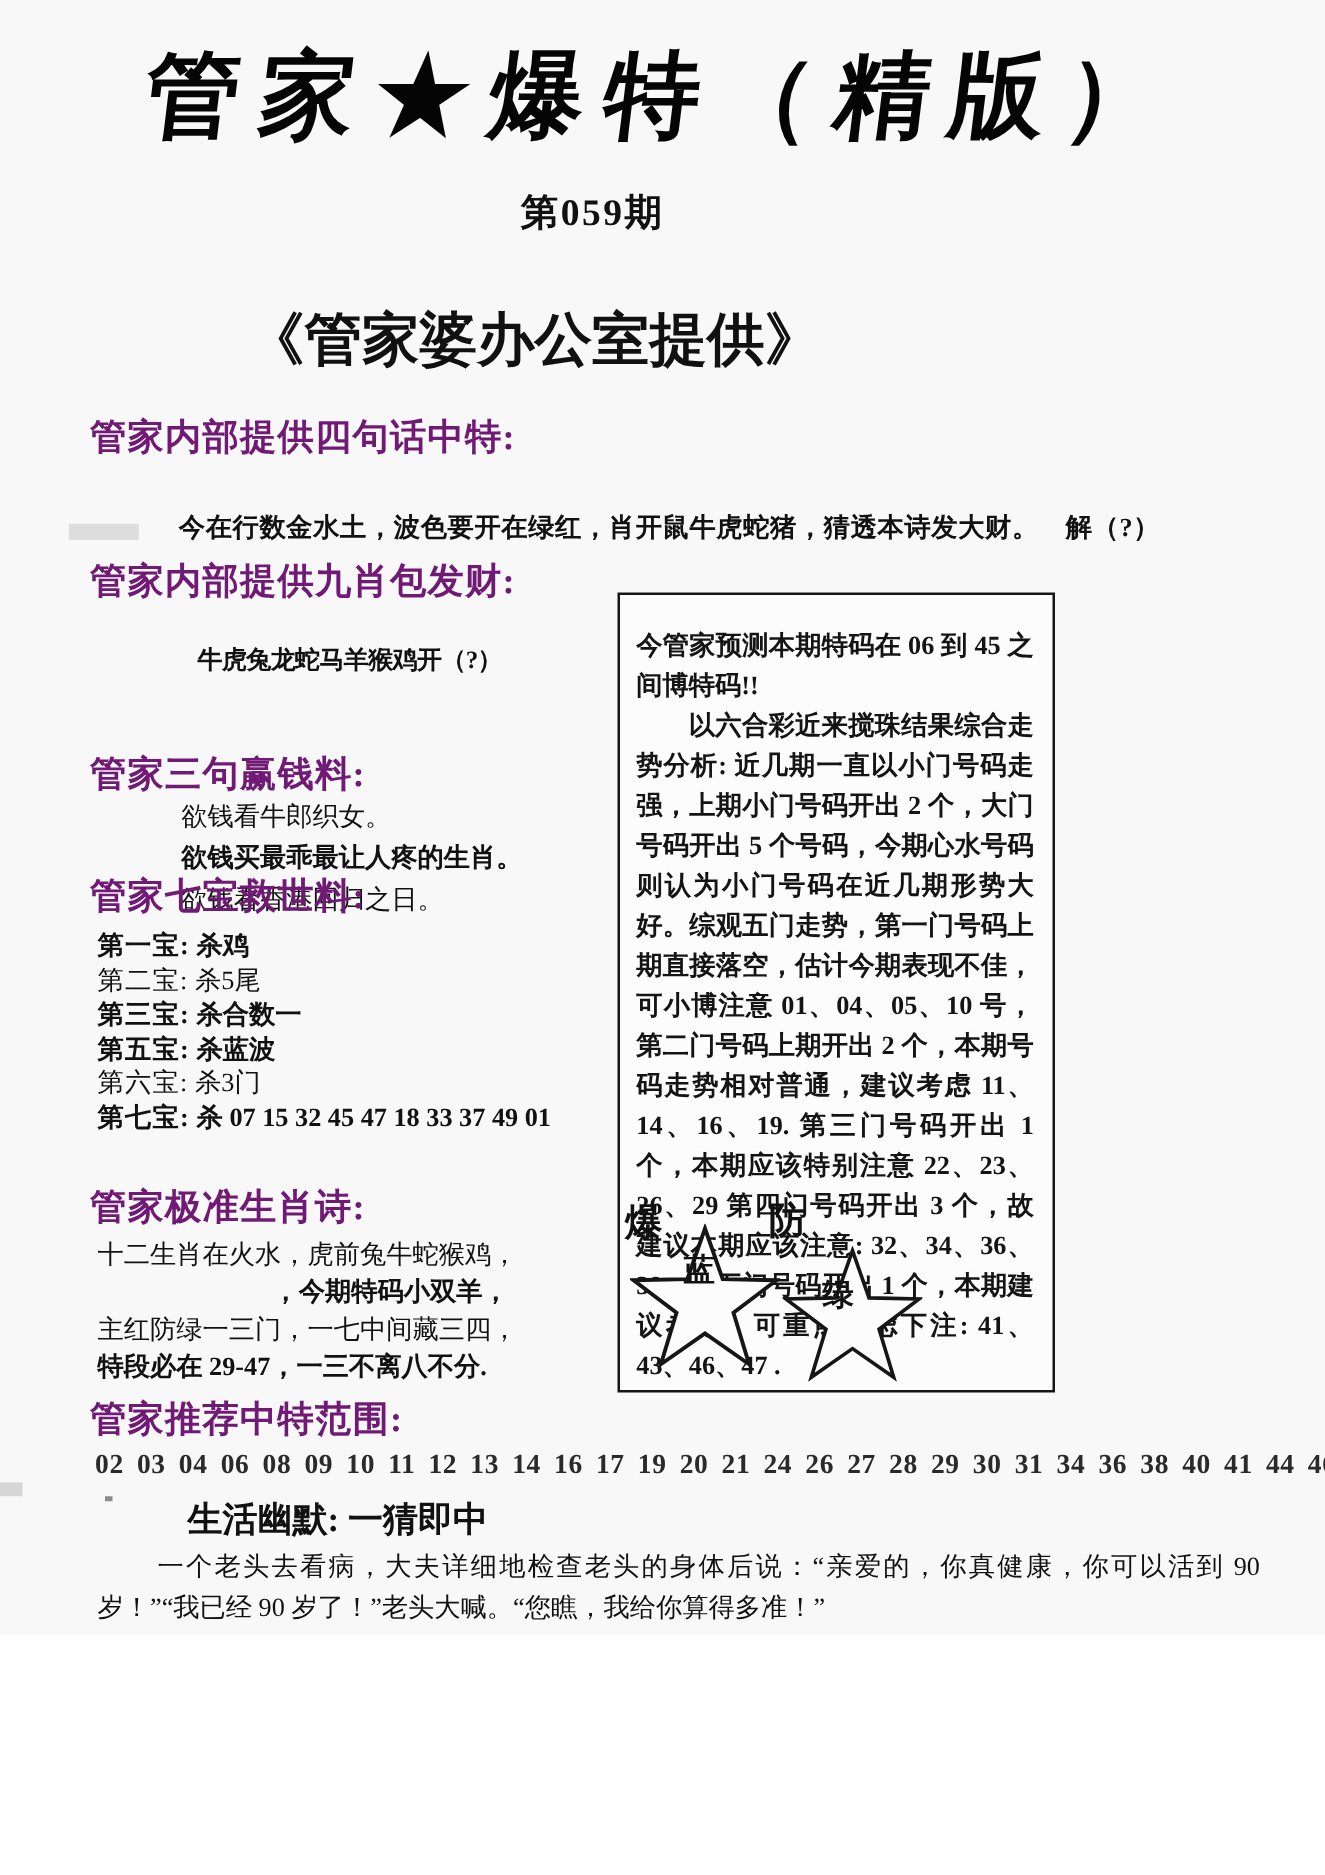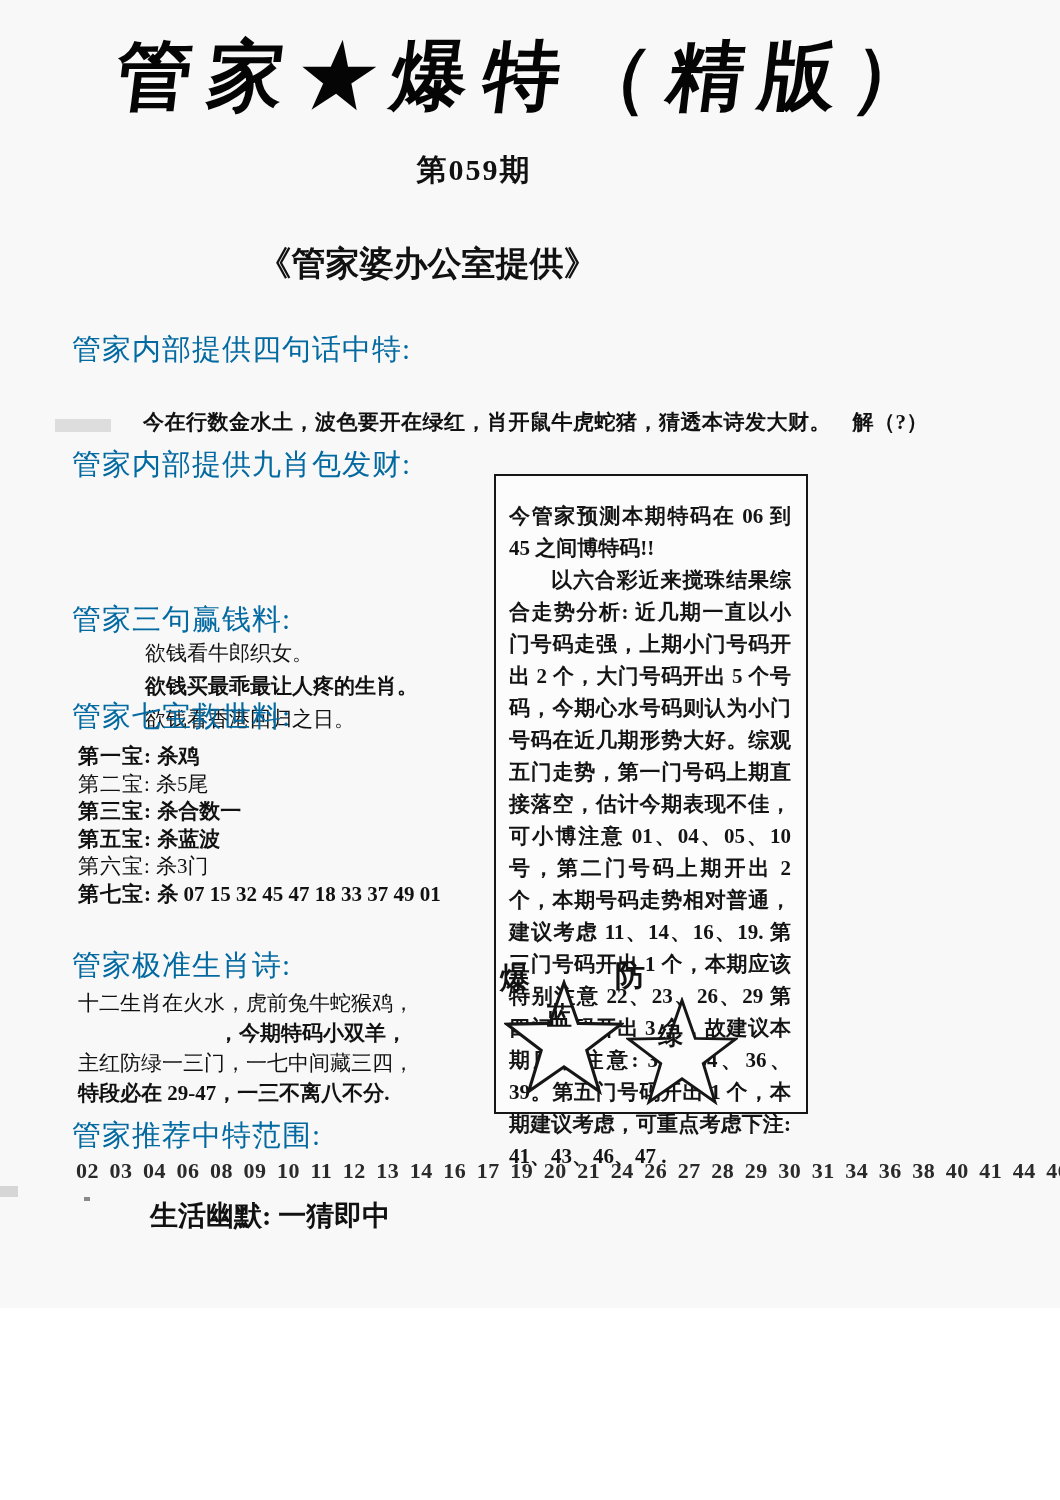--- a/index.html
+++ b/index.html
@@ -6,35 +6,35 @@
   .page{position:relative;width:1060px;height:1500px;background:#ffffff;overflow:hidden;
         font-family:"Liberation Serif","DejaVu Serif",serif;color:#111;}
   .scan-tint{position:absolute;left:0;top:0;width:1060px;height:1308px;background:#f8f8f8;}
   .abs{position:absolute;}
   .title{position:absolute;left:0;top:26px;width:1060px;margin:0;text-align:center;
          font-size:76px;font-weight:900;letter-spacing:16px;color:#050505;
          transform:skewX(-7deg);white-space:nowrap;}
   .issue{position:absolute;left:0;top:150px;width:948px;text-align:center;
          font-size:30px;font-weight:700;letter-spacing:2px;}
   .subtitle{position:absolute;left:0;top:241px;width:855px;text-align:center;
-         font-size:34px;font-weight:700;}
-  .h{font-size:29px;font-weight:400;letter-spacing:1px;color:#0369a1;white-space:nowrap;}
+         font-size:46px;font-weight:700;}
+  .h{font-size:29px;font-weight:700;letter-spacing:1px;color:#701a75;white-space:nowrap;}
   .b{font-weight:700;}
   .line-four{left:143px;top:408px;font-size:21px;font-weight:700;white-space:nowrap;letter-spacing:.5px;}
   .line-nine{left:158px;top:514px;font-size:20px;font-weight:700;letter-spacing:-0.5px;white-space:nowrap;}
   .three-lines{left:145px;top:601px;font-size:21px;line-height:33px;margin-top:36px;}
   .treasures{left:78px;top:743px;font-size:21px;line-height:27.5px;white-space:nowrap;}
   .treasures .lab{letter-spacing:1px;}
   .poem{left:78px;top:988px;font-size:21px;line-height:30px;white-space:nowrap;}
   .poem .indent{padding-left:140px;}
   .numbers{left:76px;top:1158px;font-size:22px;font-weight:600;letter-spacing:.5px;
            word-spacing:4.5px;color:#2a2a2a;white-space:nowrap;}
   .humor-h{left:150px;top:1197px;font-size:28px;font-weight:700;}
   .joke{left:78px;top:1237px;width:930px;font-size:21px;line-height:33px;text-indent:48px;text-align:justify;}
-  .pred-box{left:494px;top:474px;width:314px;height:640px;border:2px solid #161616;
+  .pred-box{left:494px;top:474px;width:350px;height:640px;border:2px solid #161616;
             background:#fcfcfc;box-sizing:border-box;}
   .pred-text{padding:24px 15px 0 13px;font-size:21px;line-height:32px;text-align:justify;
              font-weight:600;color:#141414;}
   .pred-text p{margin:0;}
   .pred-text p+p{text-indent:2em;}
   .star-group{position:absolute;}
   .star-group svg{display:block;}
   .star-outer-label{position:absolute;font-size:30px;font-weight:700;}
   .star-inner-label{position:absolute;font-size:25px;font-weight:700;}
   .artifact{position:absolute;background:#c7c7c7;}
@@ -50,20 +50,21 @@
   <div class="artifact" style="left:84px;top:1197px;width:6px;height:4px;background:#8a8a8a;"></div>
 
   <h1 class="title">管家★爆特（精版）</h1>
   <div class="issue">第059期</div>
   <div class="subtitle">《管家婆办公室提供》</div>
 
   <div class="abs h" style="left:72px;top:330px;">管家内部提供四句话中特:</div>
   <div class="abs line-four">今在行数金水土，波色要开在绿红，肖开鼠牛虎蛇猪，猜透本诗发大财。　解（?）</div>
 
   <div class="abs h" style="left:72px;top:445px;">管家内部提供九肖包发财:</div>
+  <div class="abs line-nine">牛虎兔龙蛇马羊猴鸡开（?）</div>
 
   <div class="abs h" style="left:72px;top:556px;margin-top:44px;">管家三句赢钱料:</div>
   <div class="abs three-lines">
     <div>欲钱看牛郎织女。</div>
     <div class="b">欲钱买最乖最让人疼的生肖。</div>
     <div>欲钱看香港回归之日。</div>
   </div>
 
   <div class="abs h" style="left:72px;top:697px;">管家七宝救世料:</div>
   <div class="abs treasures">
@@ -103,13 +104,14 @@
         <polygon points="50,2 61.8,35.8 97.6,36.5 69,58.2 79.4,92.5 50,72 20.6,92.5 31,58.2 2.4,36.5 38.2,35.8" fill="#fcfcfc" stroke="#161616" stroke-width="2.6"></polygon>
       </svg>
       <span class="star-inner-label" style="left:32px;top:22px;">绿</span>
     </div>
   </div>
 
   <div class="abs h" style="left:72px;top:1116px;">管家推荐中特范围:</div>
   <div class="abs numbers">02 03 04 06 08 09 10 11 12 13 14 16 17 19 20 21 24 26 27 28 29 30 31 34 36 38 40 41 44 46</div>
 
   <div class="abs humor-h">生活幽默: 一猜即中</div>
+  <div class="abs joke">一个老头去看病，大夫详细地检查老头的身体后说：“亲爱的，你真健康，你可以活到 90 岁！”“我已经 90 岁了！”老头大喊。“您瞧，我给你算得多准！”</div>
 </div>
 
 </body></html>

